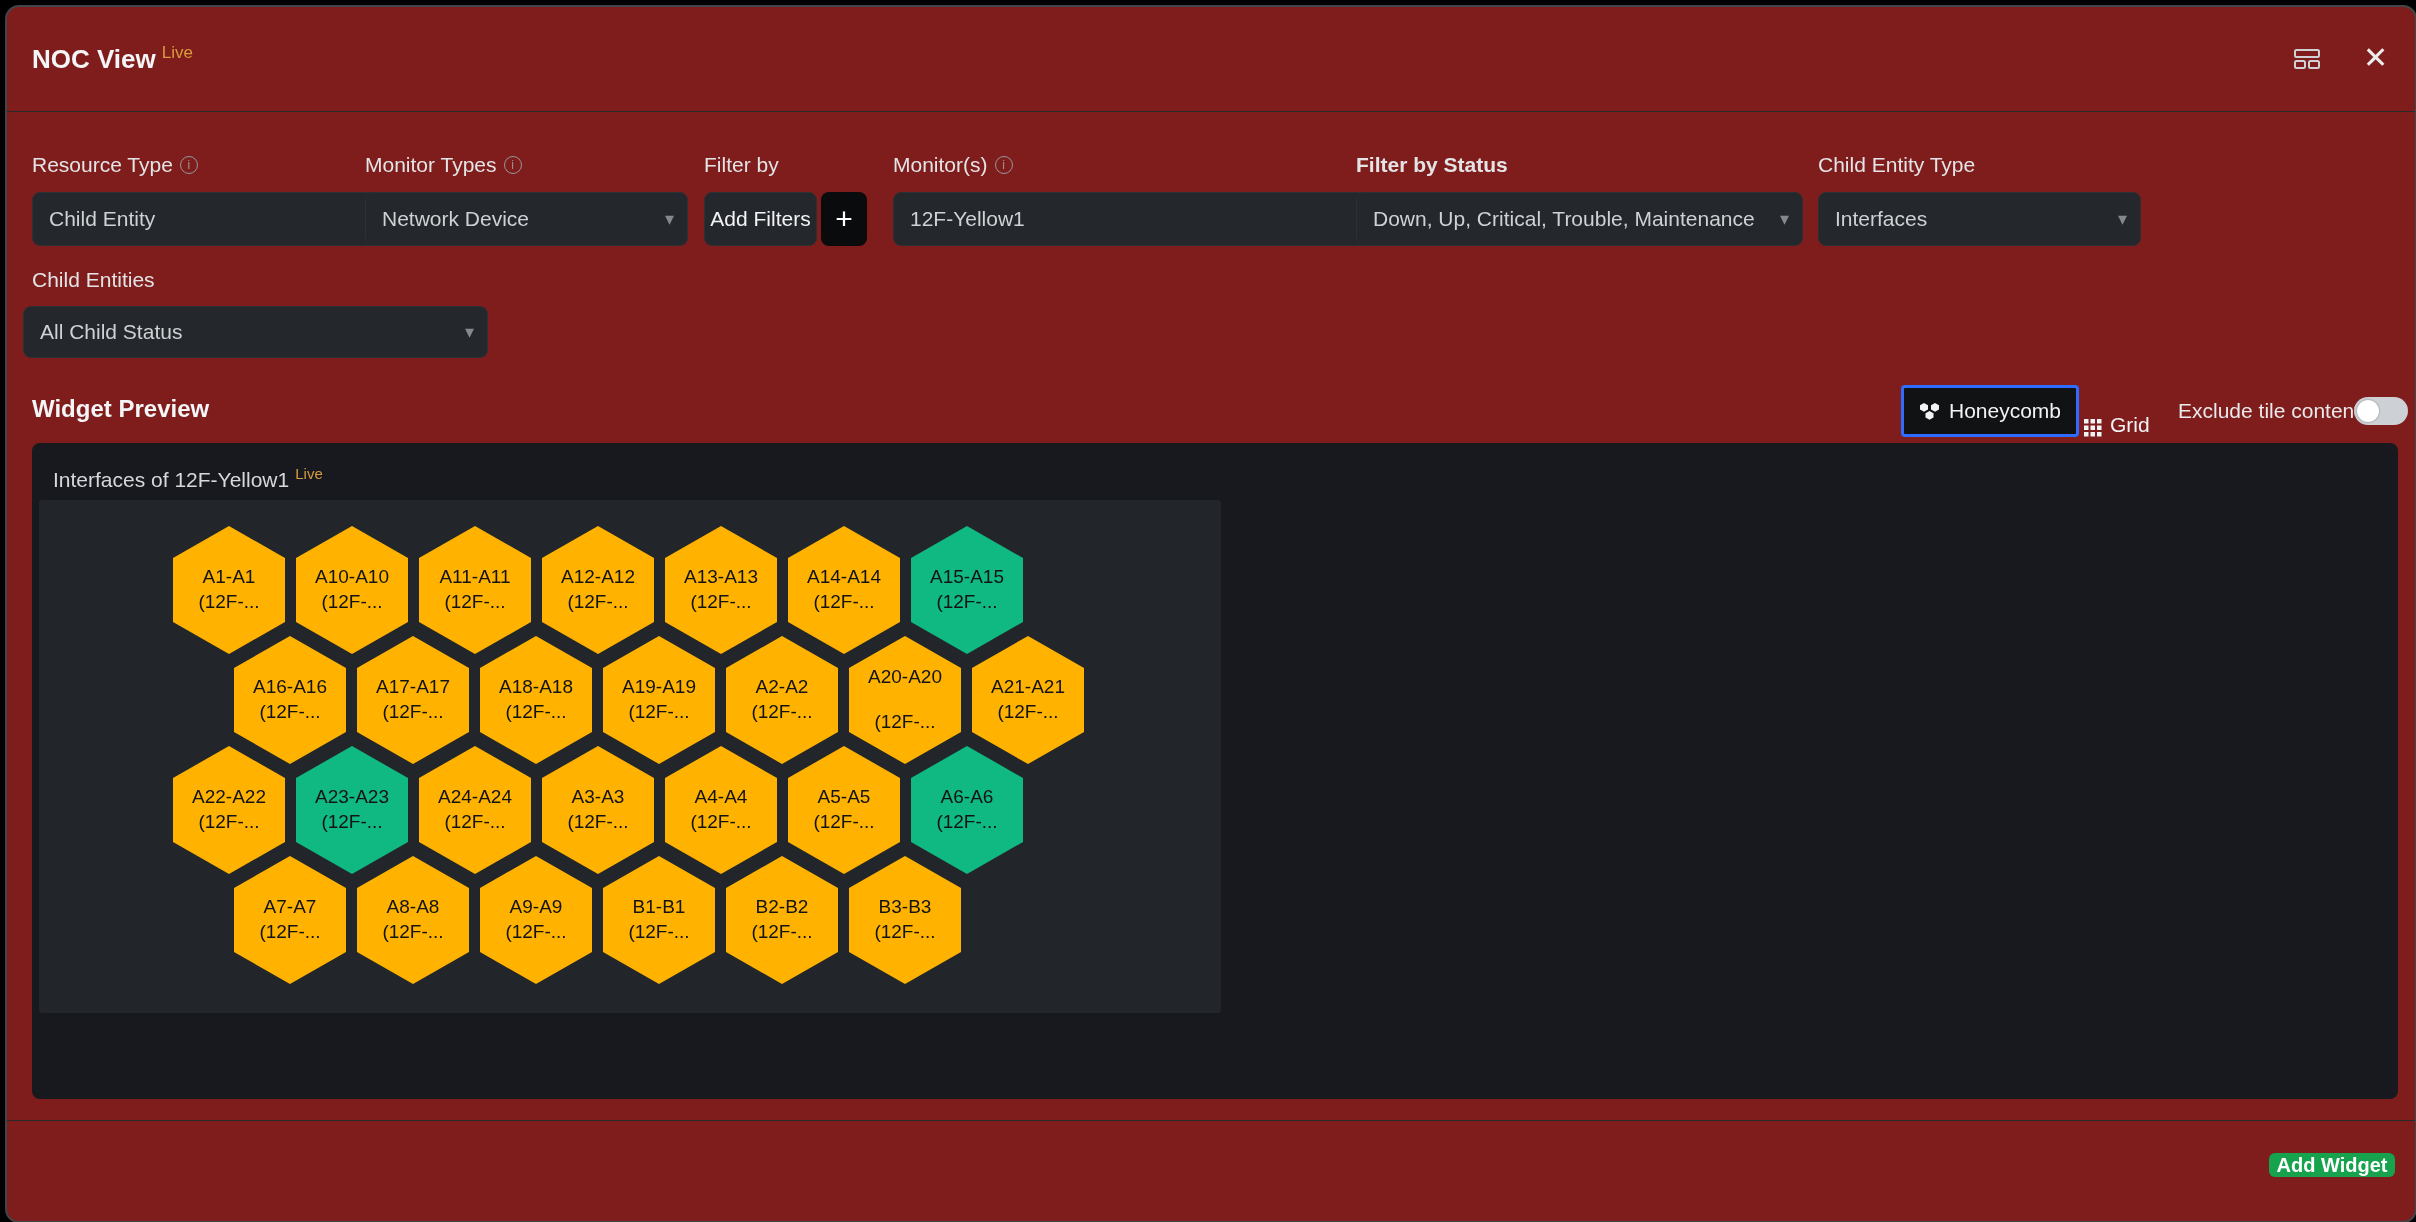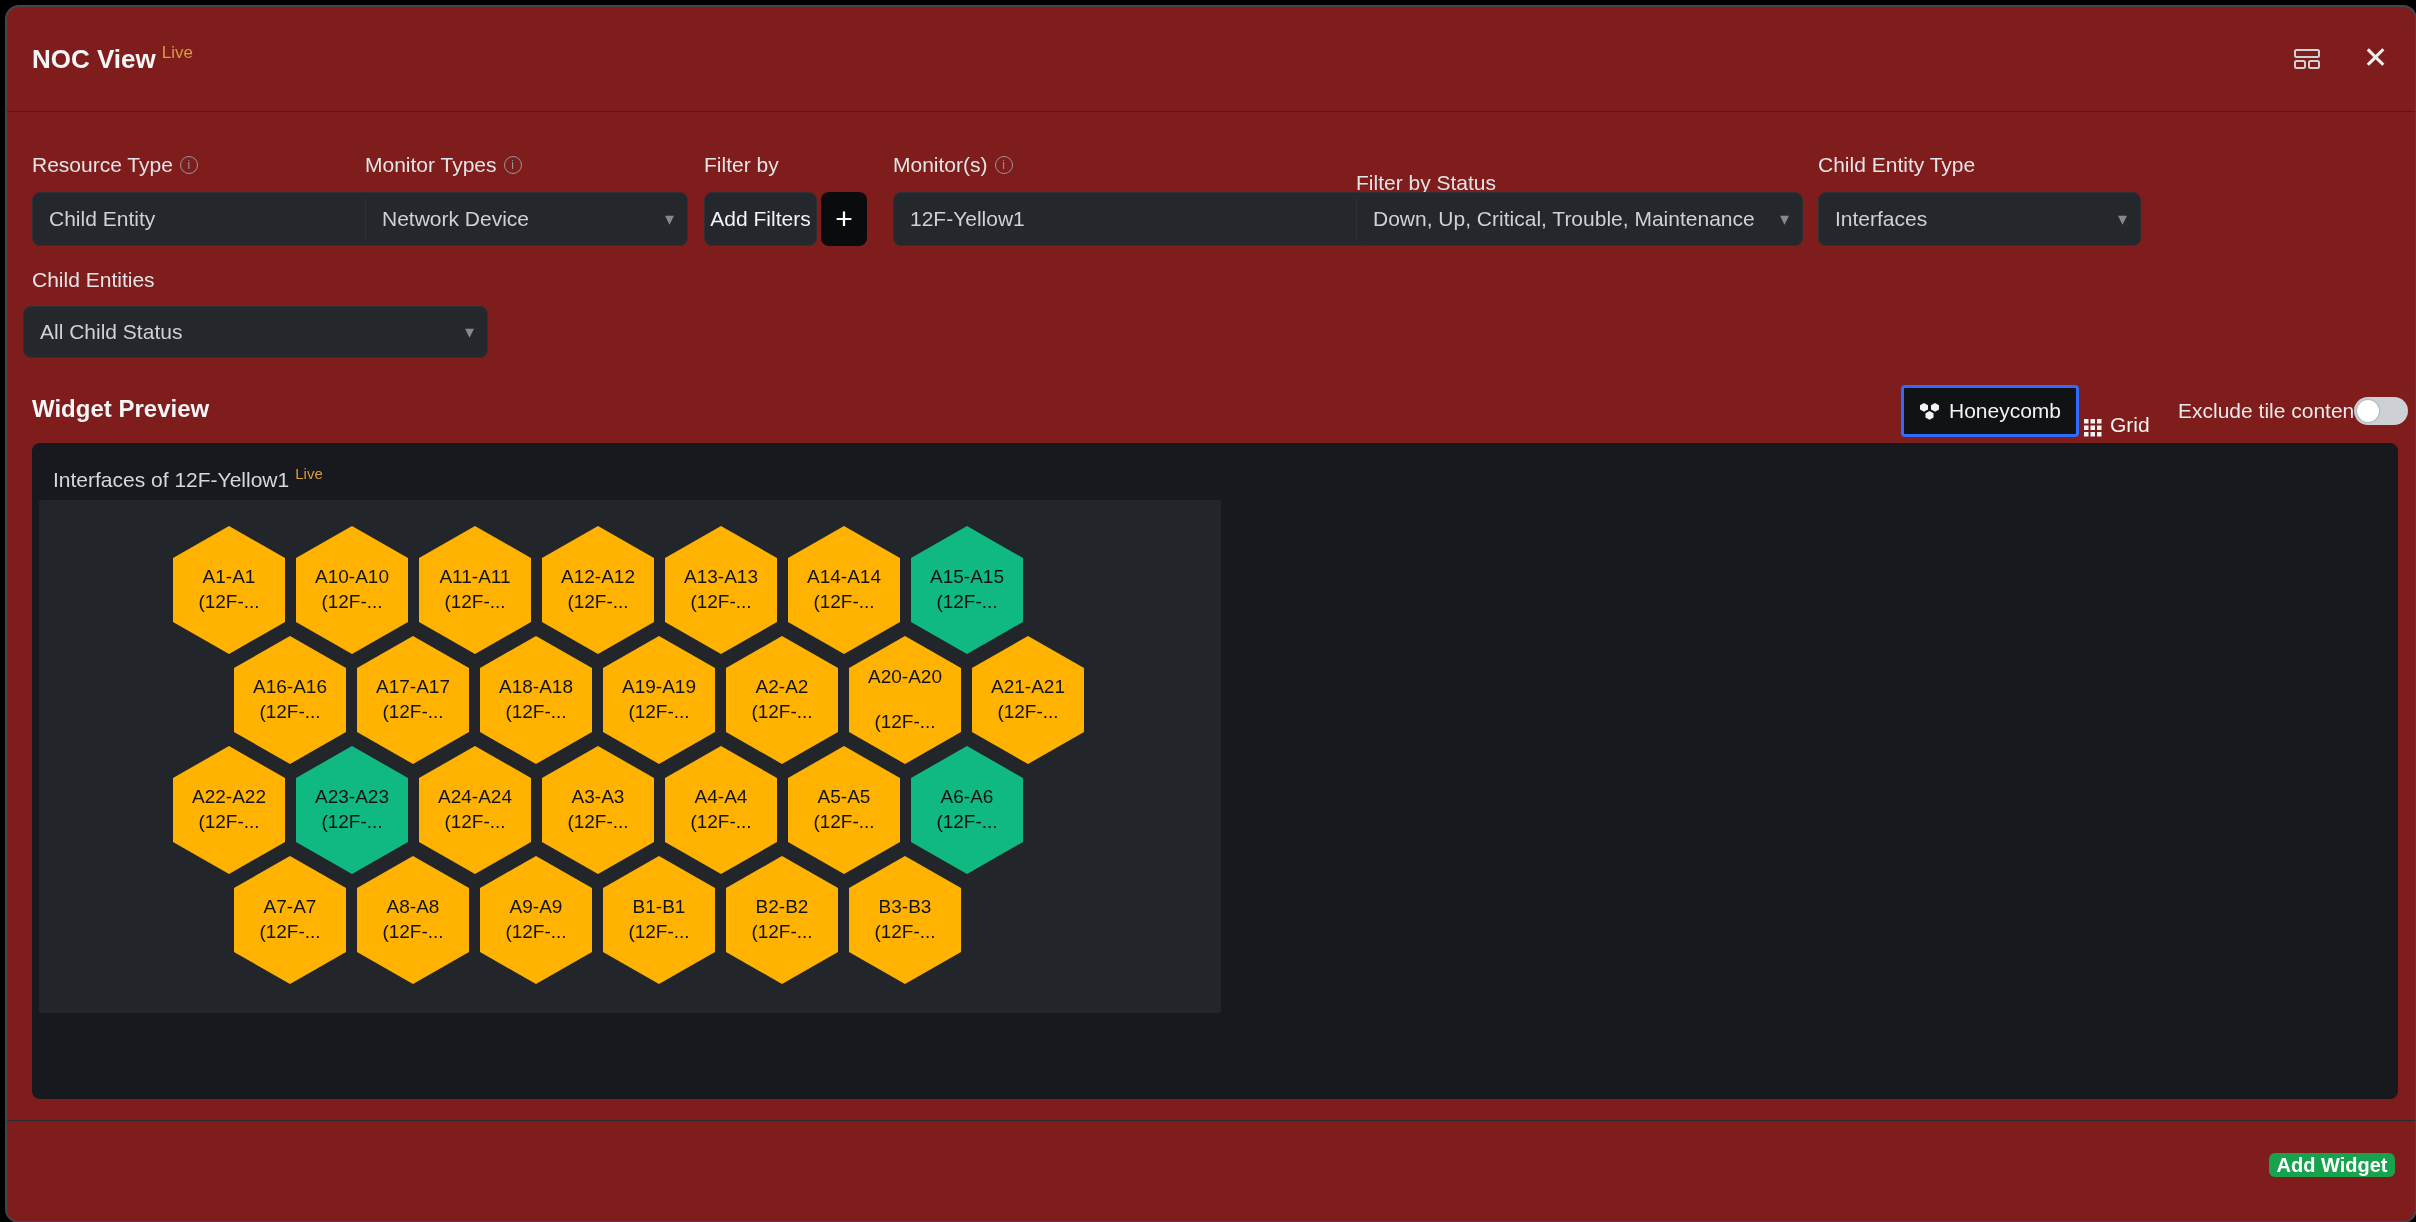--- a/index.html
+++ b/index.html
@@ -87,21 +87,21 @@
     <span>Monitor Types</span>
     <span class="info">i</span>
   </div>
   <div class="flabel" style="left:697px; top:146px;">
     <span>Filter by</span>
   </div>
   <div class="flabel" style="left:886px; top:146px;">
     <span>Monitor(s)</span>
     <span class="info">i</span>
   </div>
-  <div class="flabel" style="left:1349px; top:164px;">
+  <div class="flabel" style="left:1349px; top:146px;font-weight:bold;">
     <span>Filter by Status</span>
   </div>
   <div class="flabel" style="left:1811px; top:146px;">
     <span>Child Entity Type</span>
   </div>
 
   <div class="dd" style="left:25px; top:185px; width:368px;">
     <span class="dd-val">Child Entity</span>
     <span class="chev">▾</span>
   </div>

